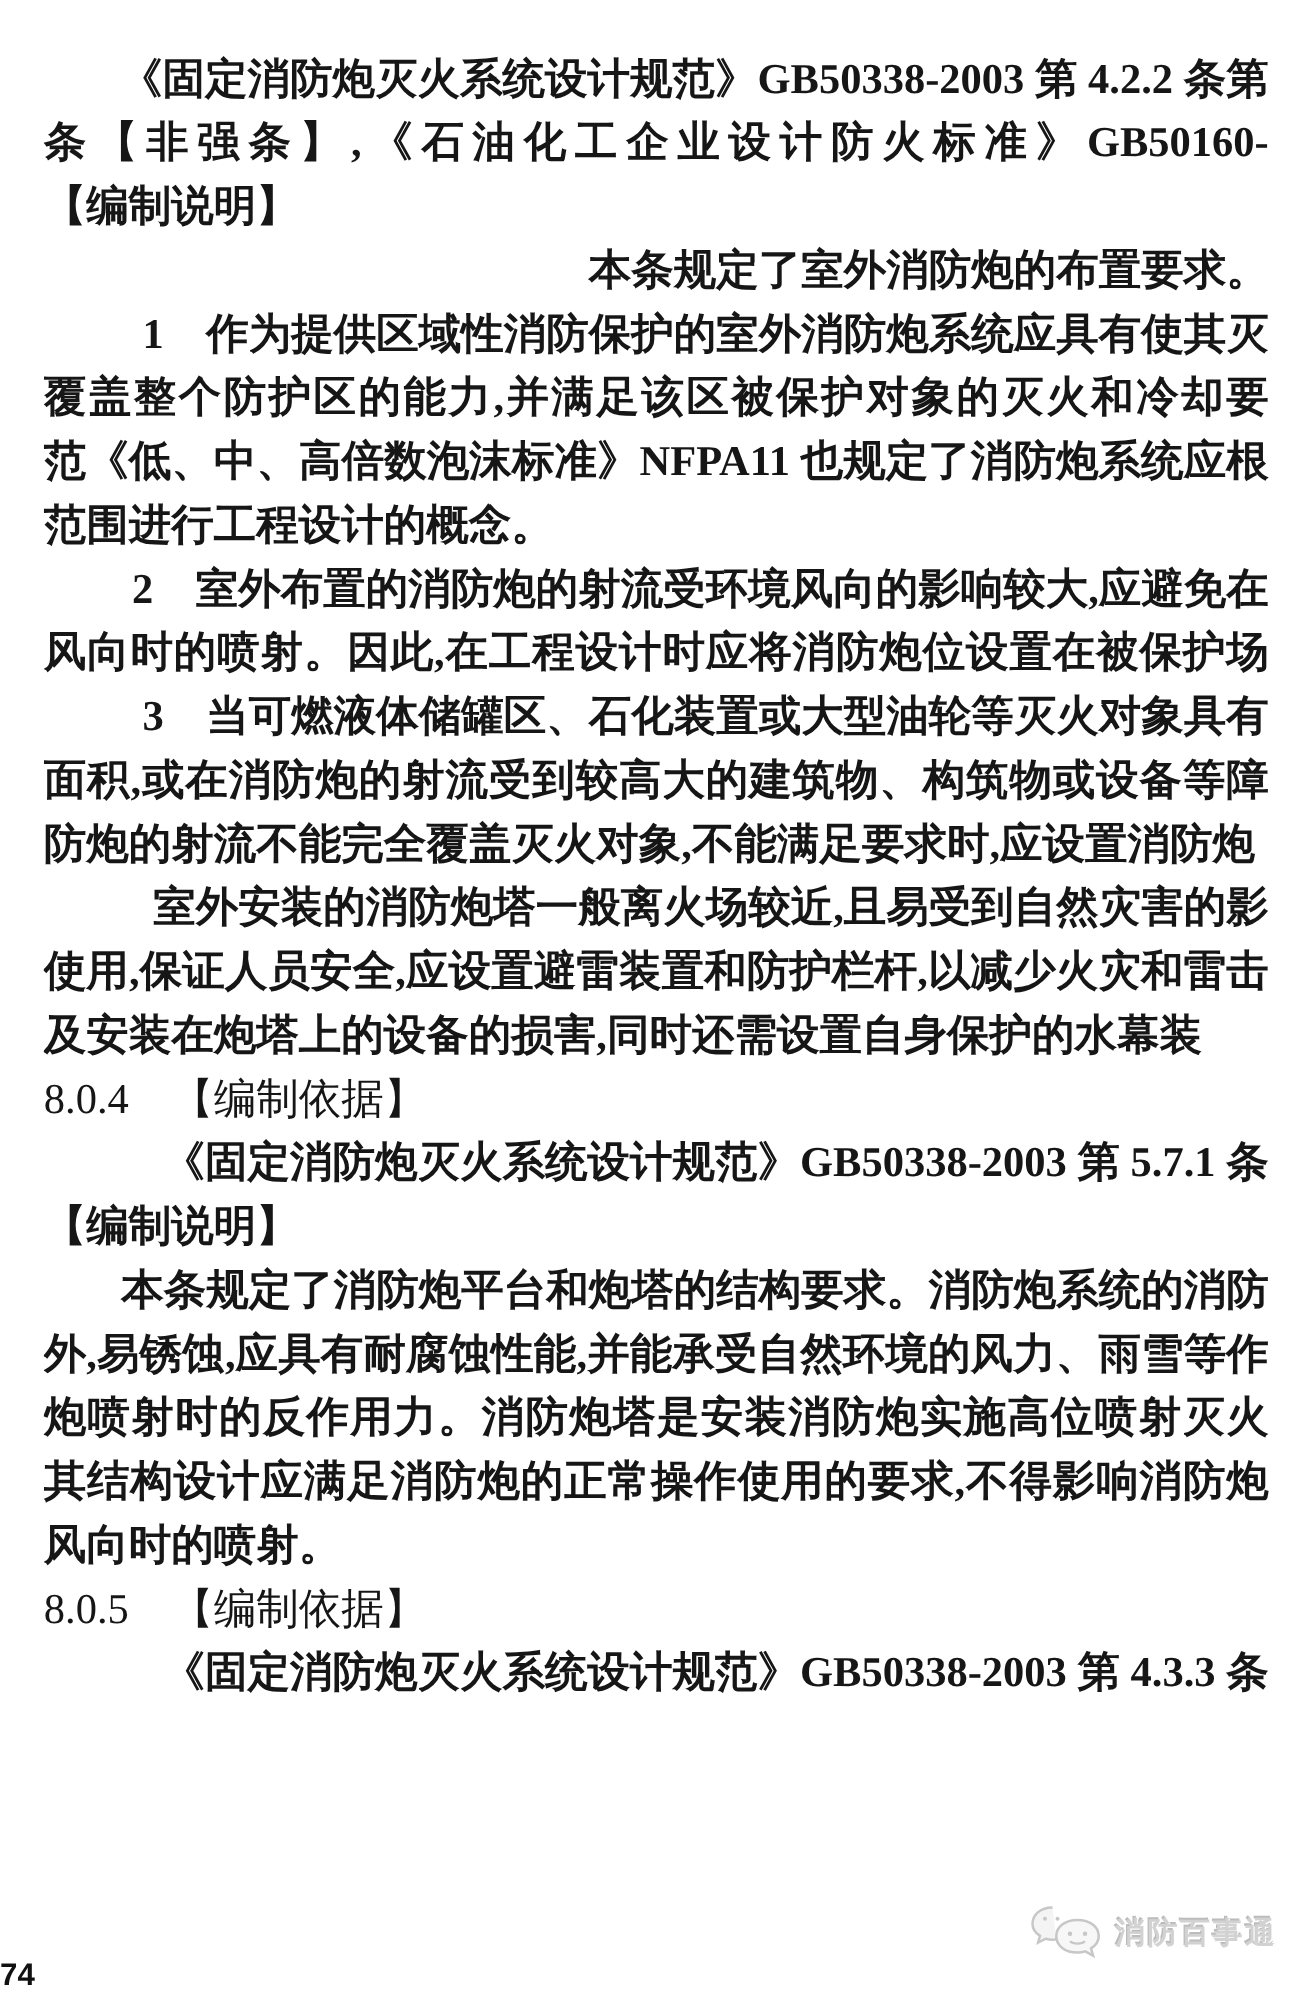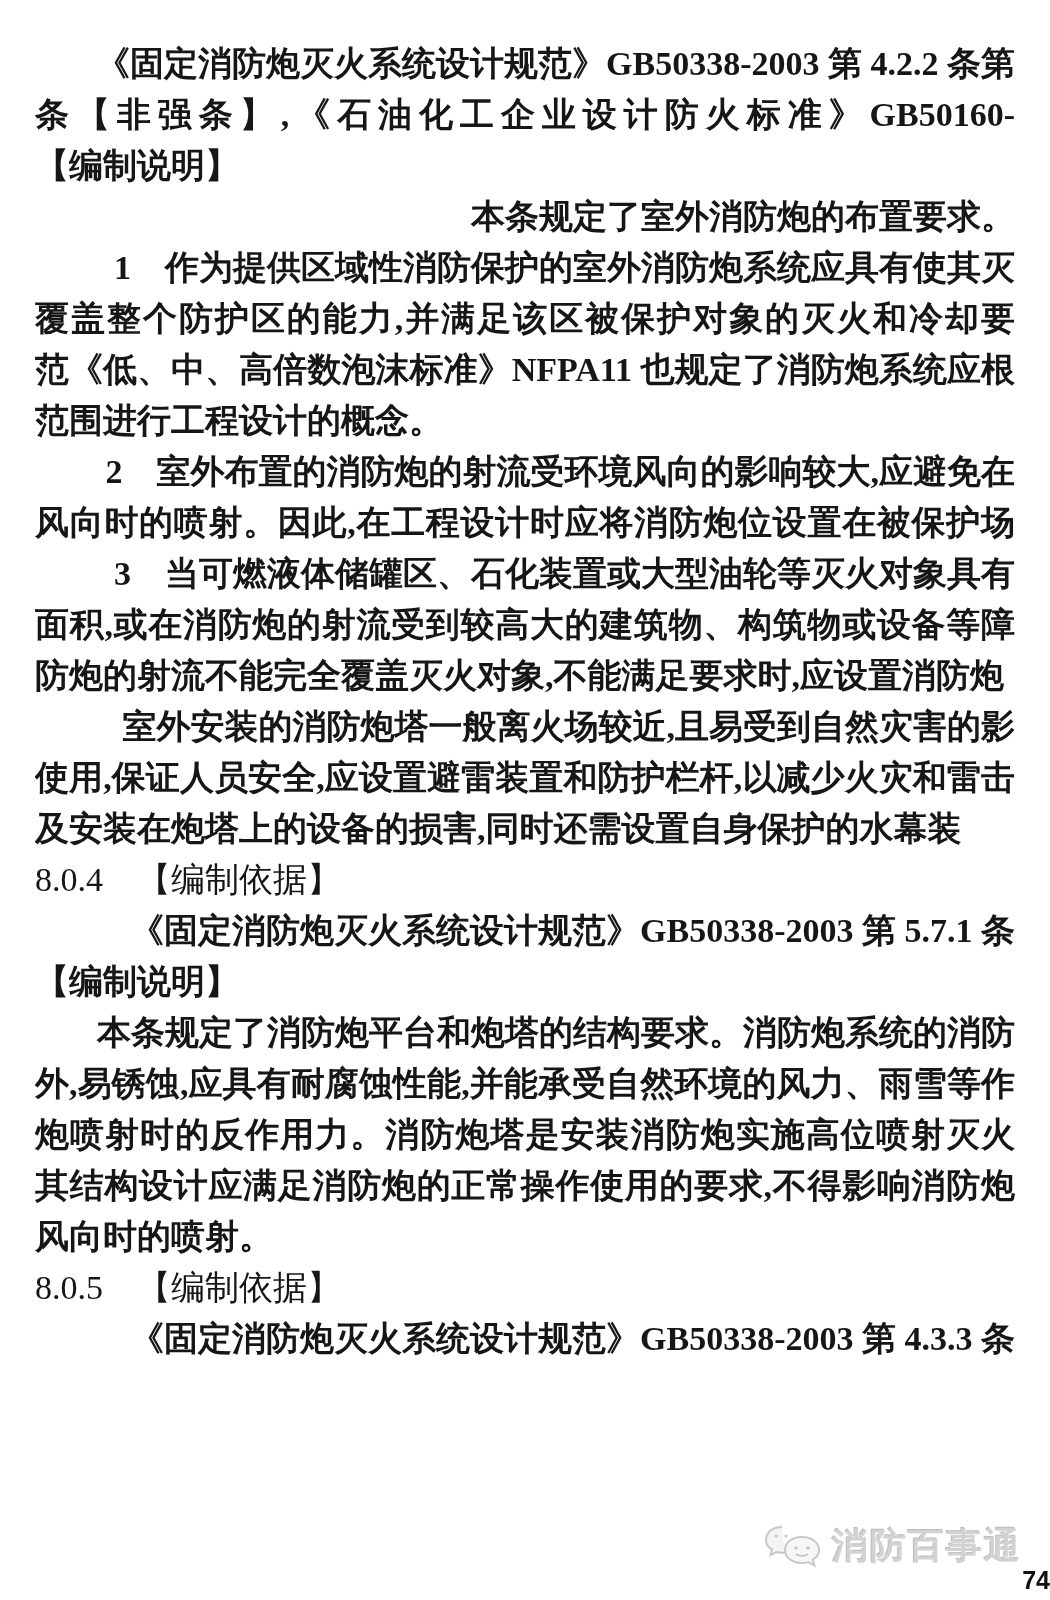--- a/index.html
+++ b/index.html
@@ -30,36 +30,36 @@
     text-justify:inter-character;
   }
   
   .indent{ padding-left:55px;text-align:right; }
   .fill.indent{ padding-left:0; text-indent:55px; }
   .section{ font-weight:400; }
   .pagenum{
     position:absolute;
     left:0;right:0;
     top:1566px;
-    text-align:right;
+    text-align:left;
     font-family:"Liberation Sans","DejaVu Sans",sans-serif;
     font-weight:700;
     font-size:25px;
     color:#111111;
   }
   .watermark{
     position:absolute;
     top:1522px;
     right:28px;
     display:flex;
     align-items:center;
     gap:10px;
   }
   .watermark .wm-text{
-    font-size:36px;
+    font-size:24px;
     font-weight:600;
     color:#d2d2d2;
     text-shadow:1px 1px 0 #ffffff,-1px -1px 0 #bcbcbc;
     letter-spacing:2px;
   }
   .wm-icon svg{ display:block; }
 </style>
 </head>
 <body>
 

